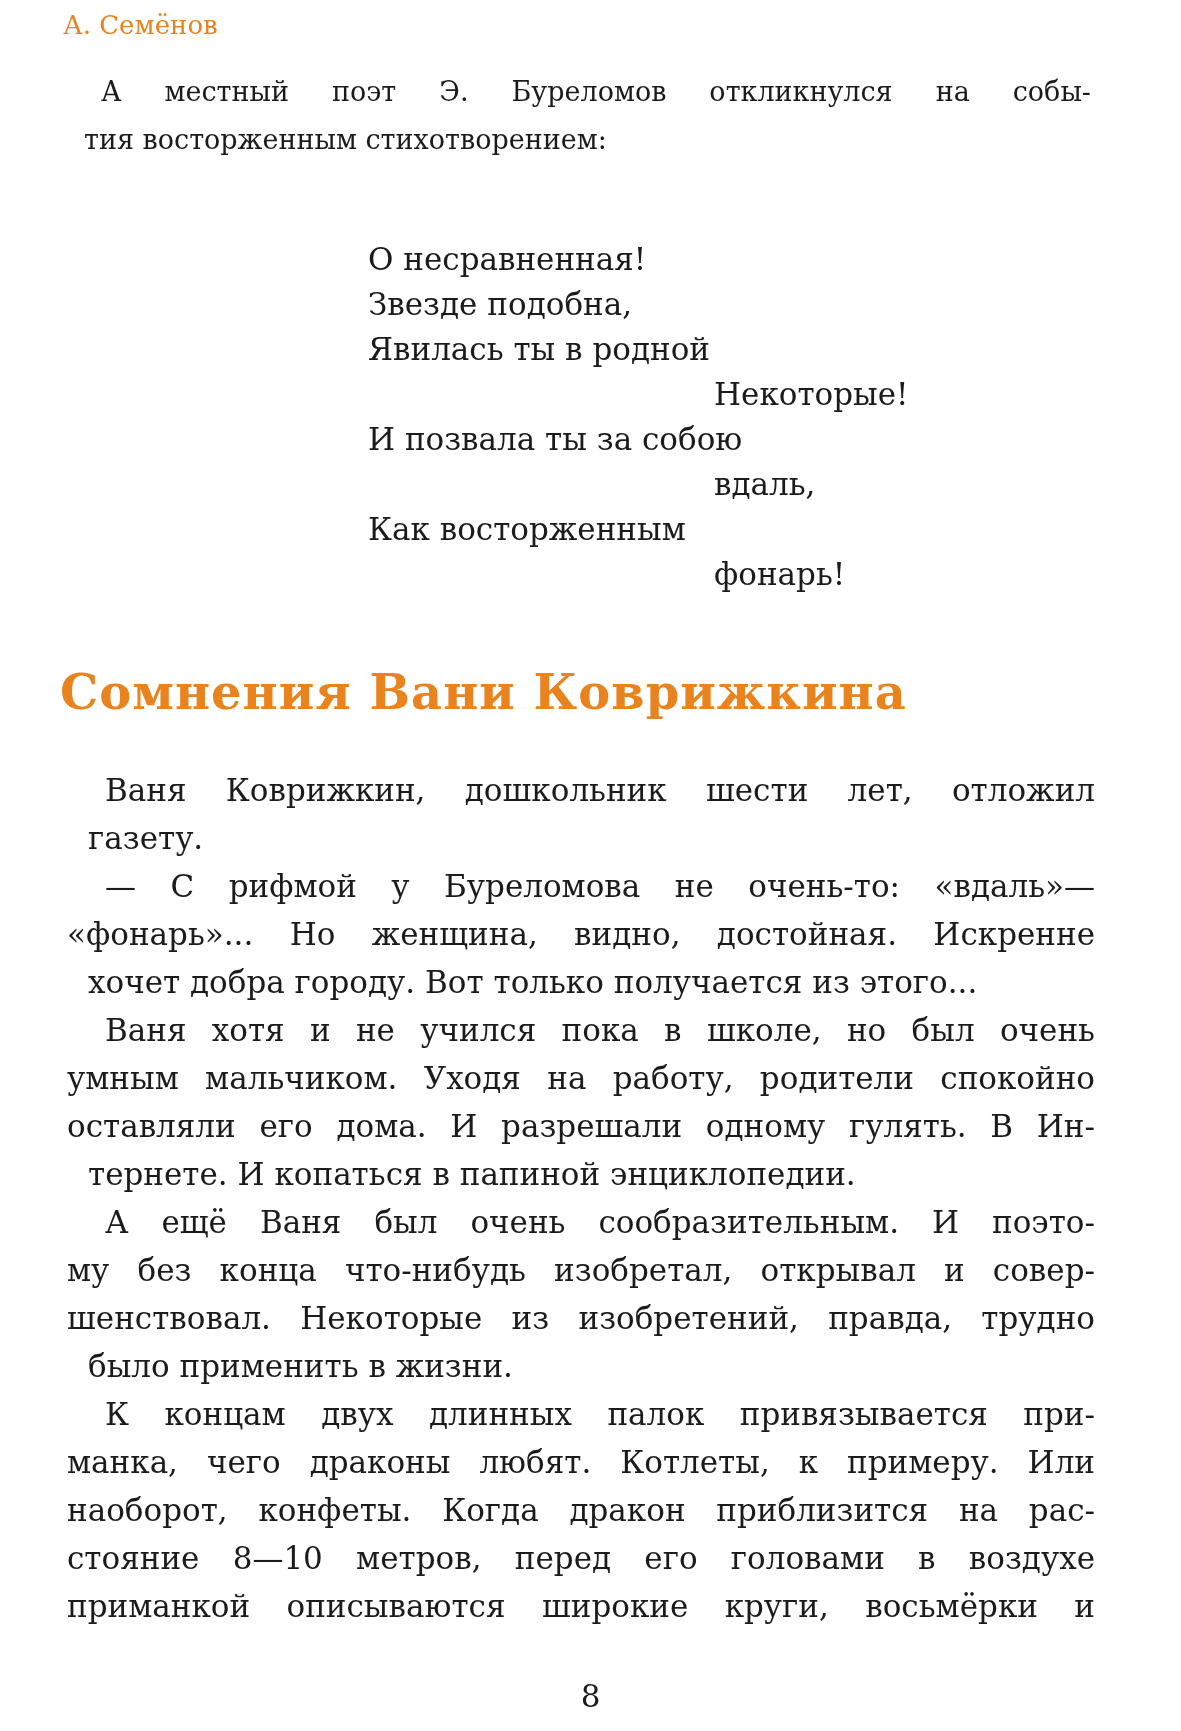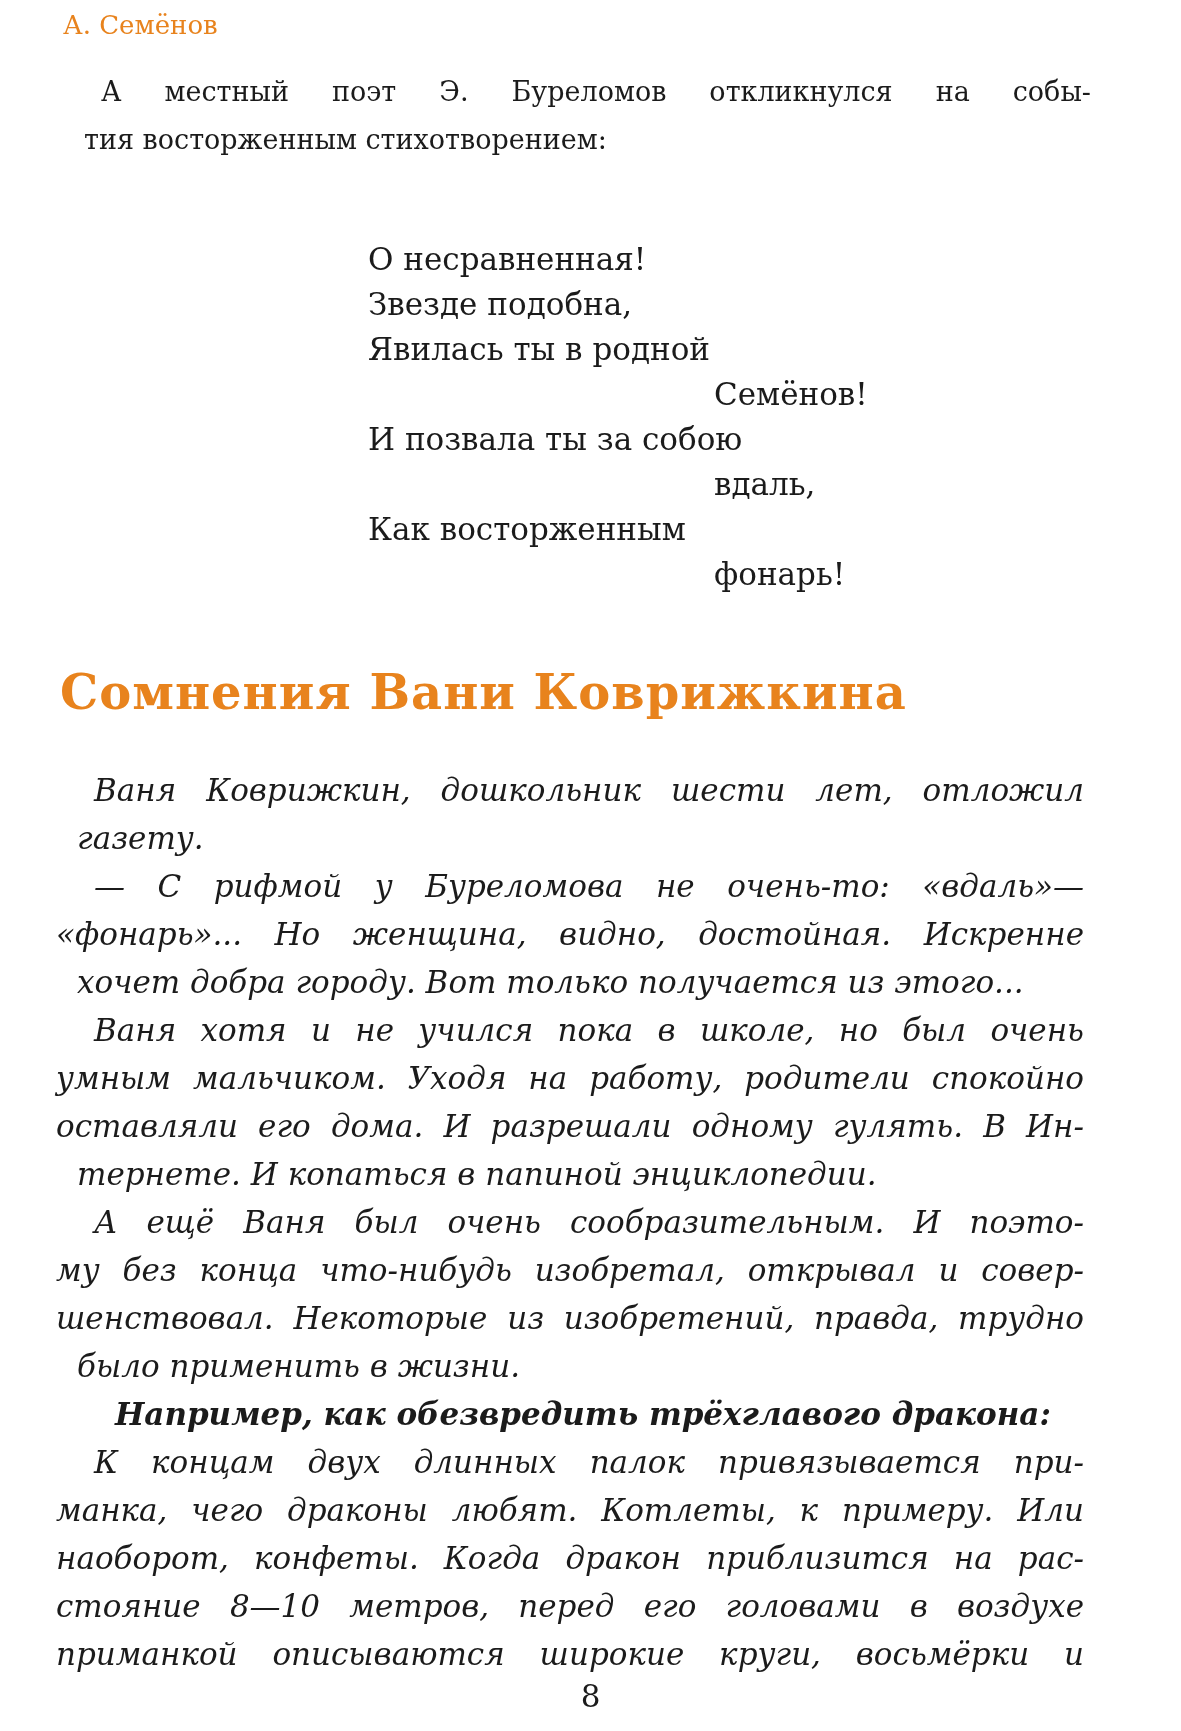--- a/index.html
+++ b/index.html
@@ -27,22 +27,22 @@
   }
   .poem .lvl2 { padding-left:346px; }
   .section-title {
     position:absolute; left:60px; top:664px;
     font-size:48px; line-height:56px;
     font-weight:bold; letter-spacing:1px;
     color:var(--accent);
     white-space:nowrap;
   }
   .body-text {
-    position:absolute; left:56px; top:766px; width:1028px;
-    font-size:31px; line-height:48px;font-style:italic;
+    position:absolute; left:67px; top:766px; width:1028px;
+    font-size:31px; line-height:48px;
   }
   .line { text-align:justify; text-align-last:justify; }
   .line.no-just { text-align:left; text-align-last:left;margin-left:21px; }
   .line.ind { text-indent:38px; }
   .bold { font-weight:bold; }
   .pagenum {
     position:absolute; left:0; top:1676px; width:1181px;
     text-align:center; font-size:31px; line-height:40px;
   }
 </style>
@@ -55,21 +55,21 @@
 
   <div class="intro">
       <div class="line ind">А местный поэт Э. Буреломов откликнулся на собы-</div>
       <div class="line no-just">тия восторженным стихотворением:</div>
     </div>
 
   <div class="poem">
       <div class="line no-just">О несравненная!</div>
       <div class="line no-just">Звезде подобна,</div>
       <div class="line no-just">Явилась ты в родной</div>
-      <div class="line no-just lvl2">Семёнов!</div>
+      <div class="line no-just lvl2">Некоторые!</div>
       <div class="line no-just">И позвала ты за собою</div>
       <div class="line no-just lvl2">вдаль,</div>
       <div class="line no-just">Как восторженным</div>
       <div class="line no-just lvl2">фонарь!</div>
     </div>
 
   <div class="section-title">Сомнения Вани Коврижкина</div>
 
   <div class="body-text">
       <div>
@@ -86,23 +86,20 @@
         <div class="line">умным мальчиком. Уходя на работу, родители спокойно</div>
         <div class="line">оставляли его дома. И разрешали одному гулять. В Ин-</div>
         <div class="line no-just">тернете. И копаться в папиной энциклопедии.</div>
       </div>
       <div>
         <div class="line ind">А ещё Ваня был очень сообразительным. И поэто-</div>
         <div class="line">му без конца что-нибудь изобретал, открывал и совер-</div>
         <div class="line">шенствовал. Некоторые из изобретений, правда, трудно</div>
         <div class="line no-just">было применить в жизни.</div>
       </div>
-      <div class="bold">
-        <div class="line no-just ind">Например, как обезвредить трёхглавого дракона:</div>
-      </div>
       <div>
         <div class="line ind">К концам двух длинных палок привязывается при-</div>
         <div class="line">манка, чего драконы любят. Котлеты, к примеру. Или</div>
         <div class="line">наоборот, конфеты. Когда дракон приблизится на рас-</div>
         <div class="line">стояние 8—10 метров, перед его головами в воздухе</div>
         <div class="line">приманкой описываются широкие круги, восьмёрки и</div>
       </div>
     </div>
 
   <div class="pagenum">8</div>

